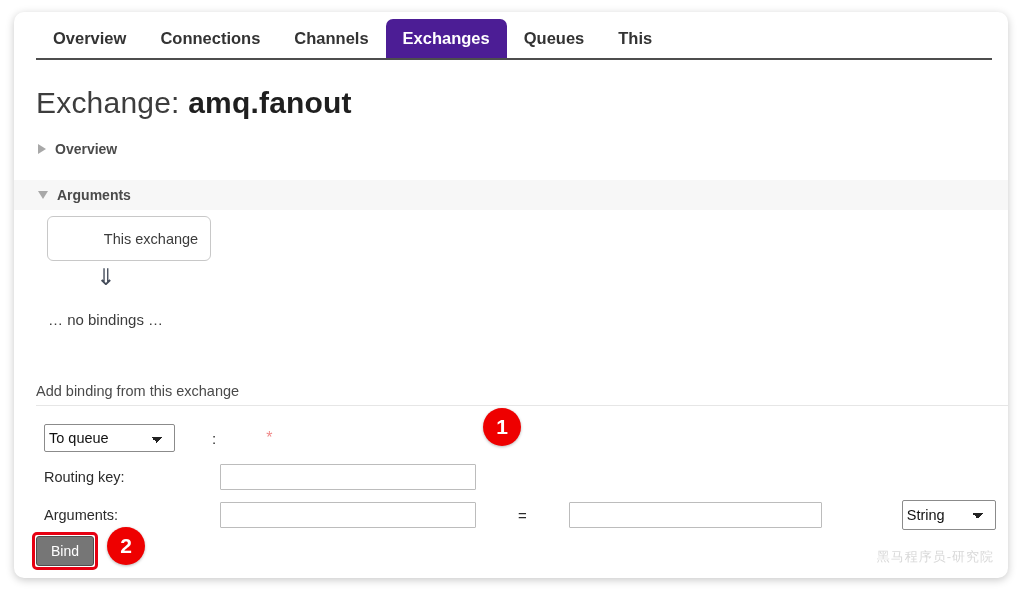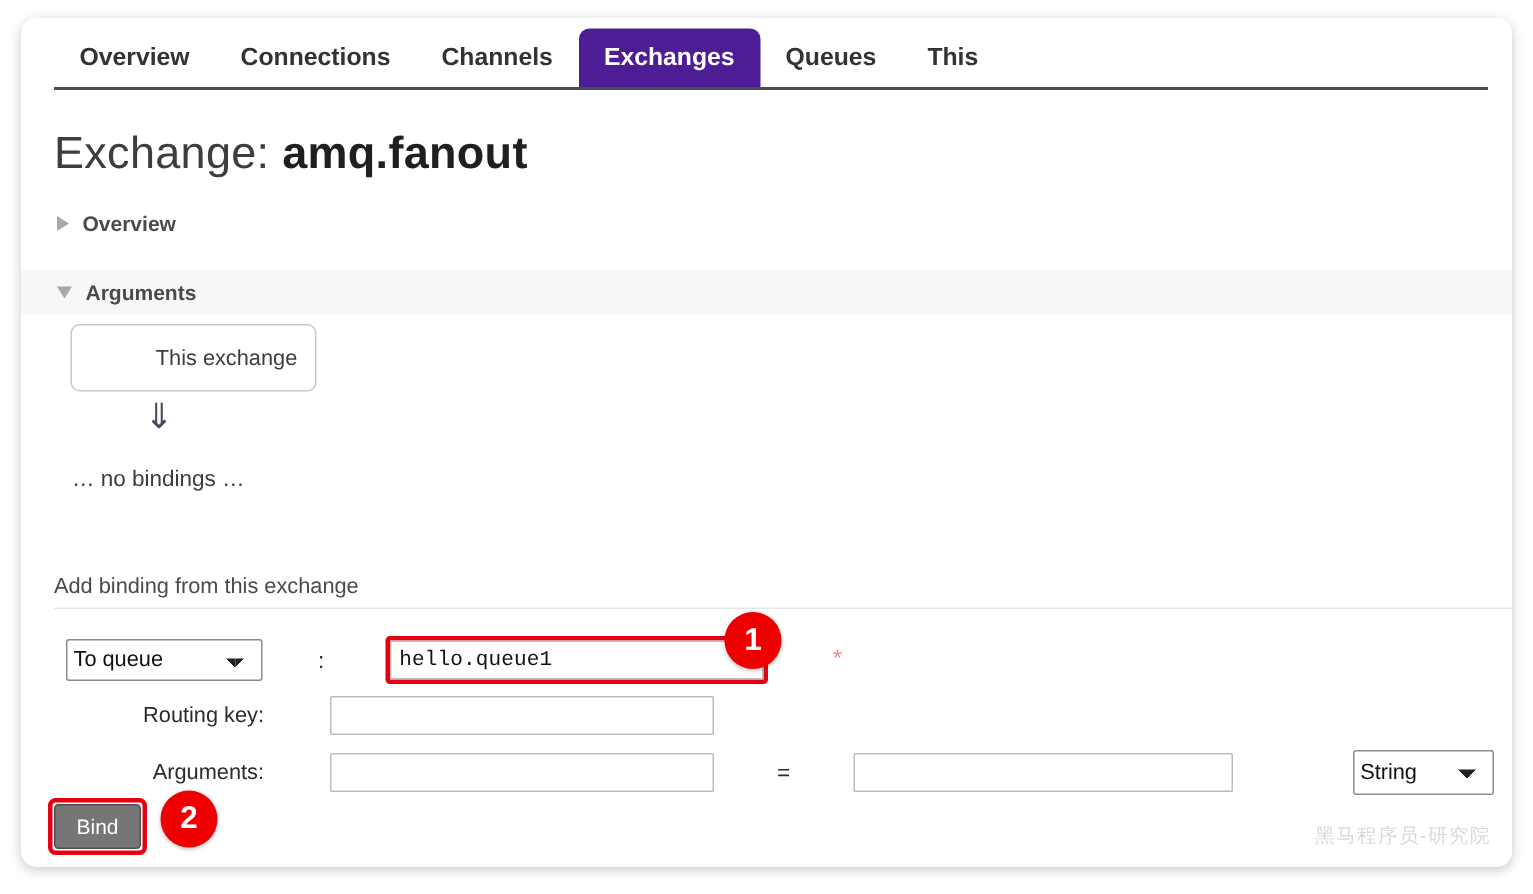--- a/index.html
+++ b/index.html
@@ -192,21 +192,21 @@
     align-items: center;
     gap: 34px;
   }
   .row-dest { left: 30px; top: 8px; }
   .row-rk   { left: 30px; top: 48px; }
   .row-args { left: 30px; top: 84px; }
   .row-bind { left: 18px; top: 116px; }
 
   .fld-label {
     width: 142px;
-    text-align: right;
+    text-align: left;
     padding-right: 10px;
     font-size: 14.5px;
     color: #2b2b2b;
     box-sizing: border-box;
   }
 
   select.sel {
     font-family: "Liberation Sans", sans-serif;
     font-size: 14.5px;
     color: #111111;
@@ -368,23 +368,20 @@
     <div class="add-label">Add binding from this exchange</div>
     <div class="add-rule"></div>
 
     <div class="form">
 
       <div class="row row-dest">
         <select class="sel sel-dest">
           <option>To queue</option>
         </select>
         <span class="colon">:</span>
-        <span class="hl-box">
-          <input class="txt mono in-dest" type="text" value="hello.queue1" style="">
-        </span>
         <span class="req-star">*</span>
       </div>
 
       <div class="row row-rk">
         <span class="fld-label">Routing key:</span>
         <input class="txt in-rk" type="text" value="" style="">
       </div>
 
       <div class="row row-args">
         <span class="fld-label">Arguments:</span>

